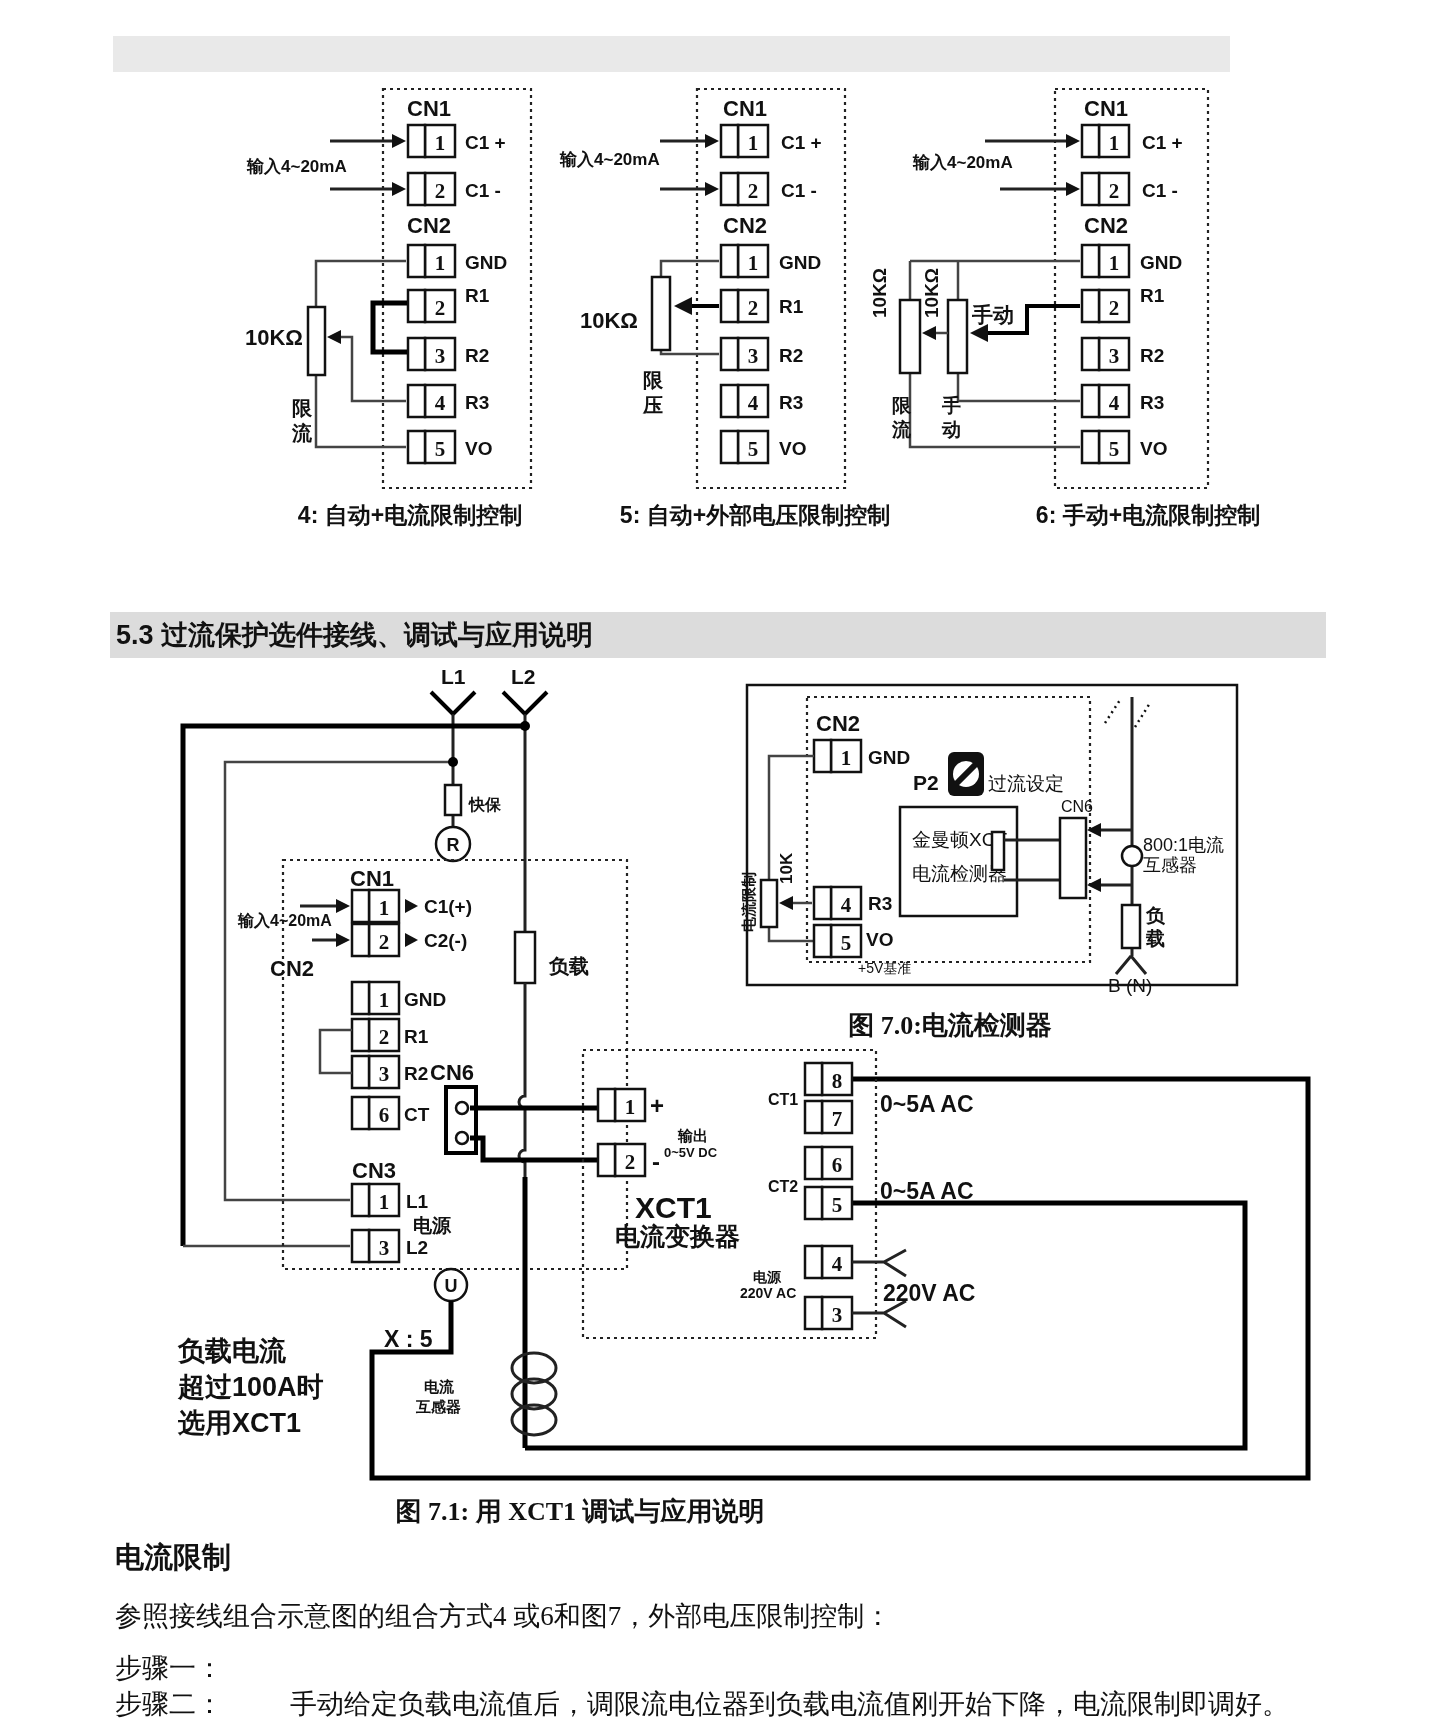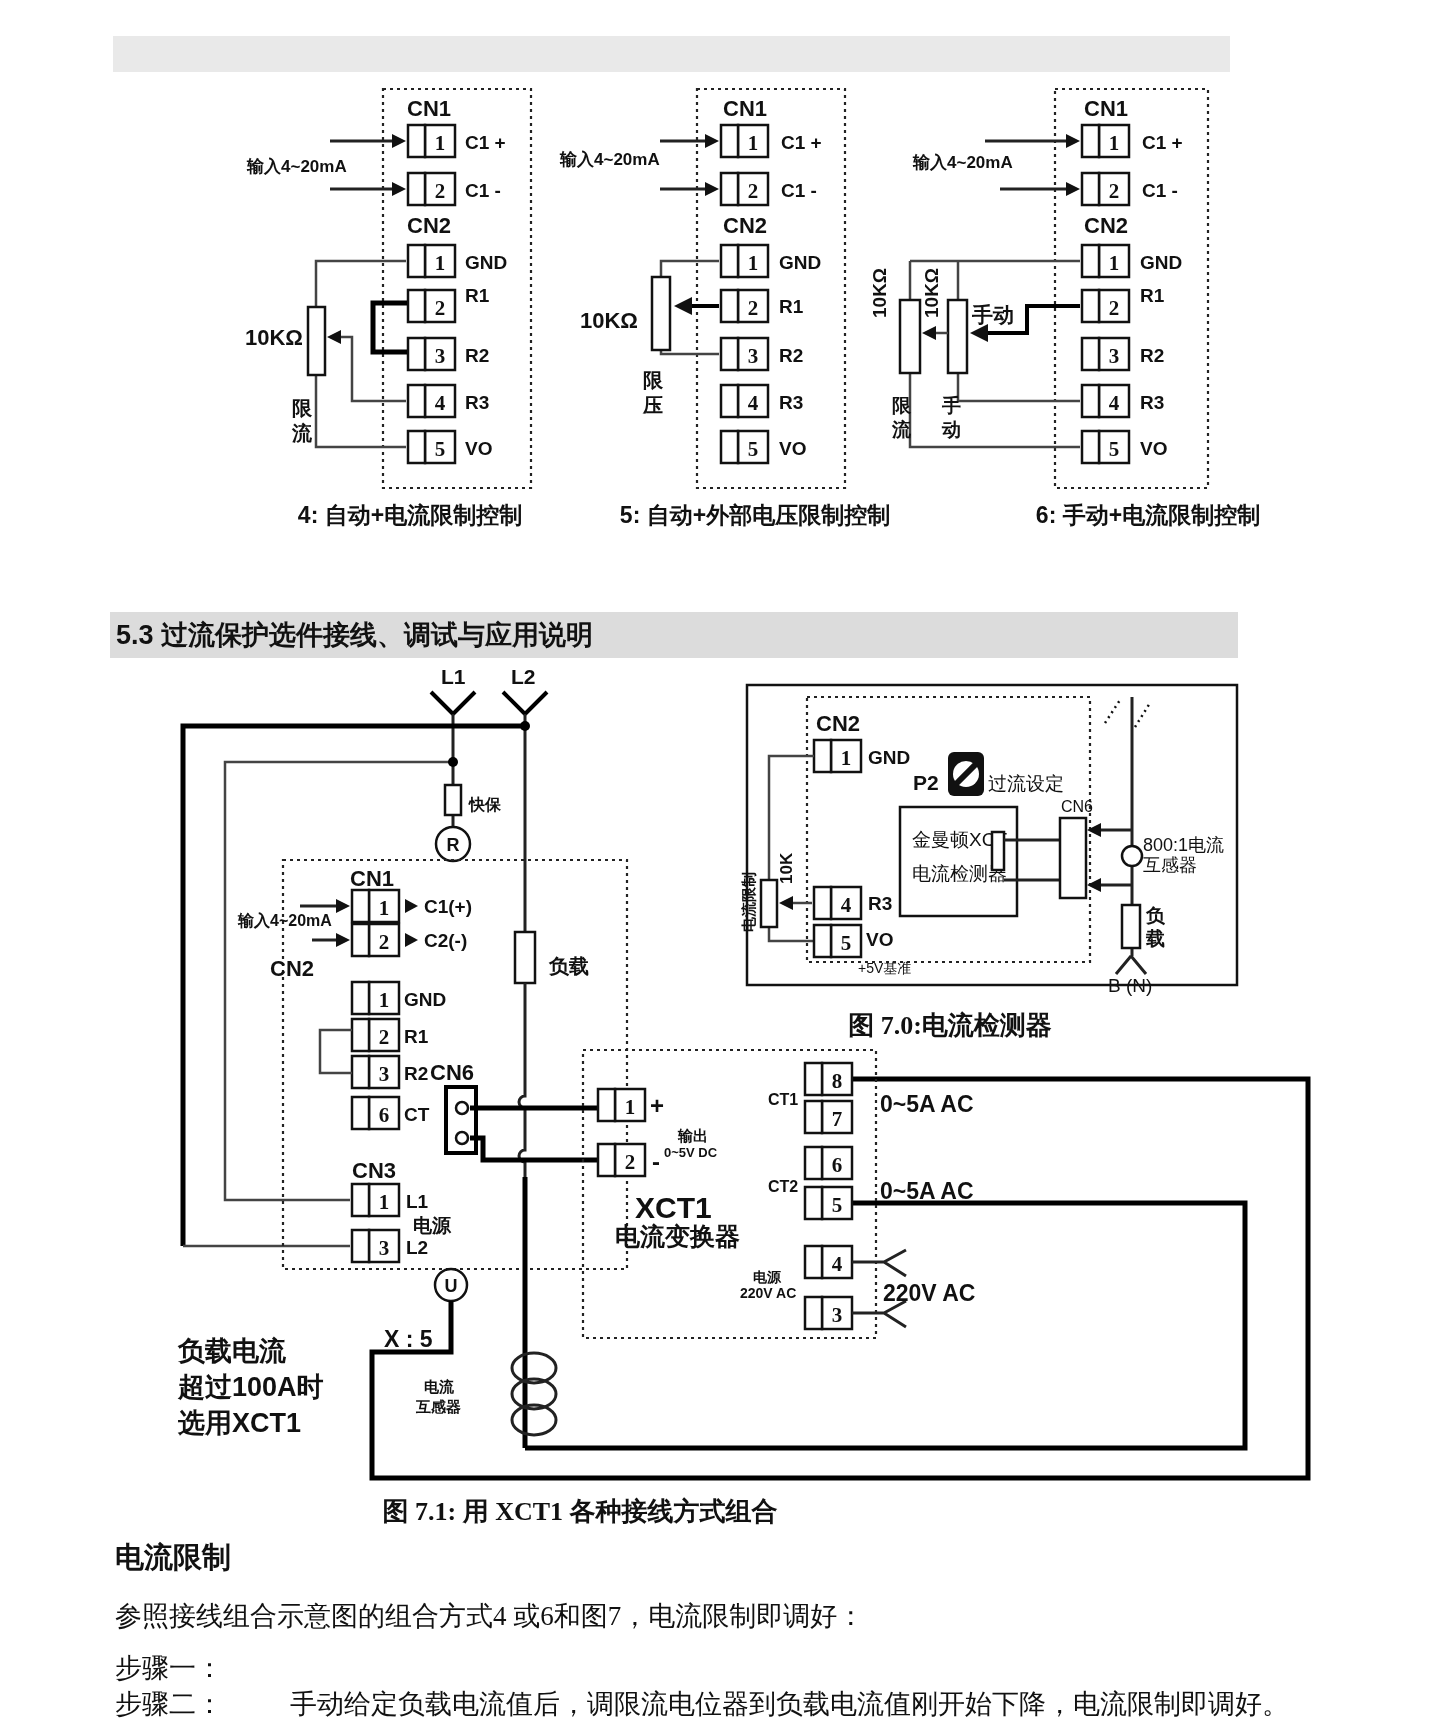--- a/index.html
+++ b/index.html
@@ -1,19 +1,19 @@
 <!DOCTYPE html>
 <html><head>
 <meta charset="utf-8">
 <style>
   html,body{margin:0;padding:0;background:#fff;}
   #page{position:relative;width:1432px;height:1720px;background:#fff;overflow:hidden;
         font-family:"Liberation Sans",sans-serif;color:#111;}
   .band{position:absolute;background:#e9e9e9;}
-  .secbar{position:absolute;left:110px;top:612px;width:1128px;height:46px;background:#dcdcdc;
+  .secbar{position:absolute;left:110px;top:612px;width:1216px;height:46px;background:#dcdcdc;
           font-weight:bold;font-size:27px;line-height:46px;padding-left:6px;box-sizing:border-box;
           font-family:"Liberation Sans",sans-serif;}
   .cap{position:absolute;text-align:center;font-family:"Liberation Serif",serif;}
   .figcap{font-weight:bold;}
   .h2{position:absolute;font-weight:bold;font-size:29px;font-family:"Liberation Sans",sans-serif;}
   .body-line{position:absolute;font-size:27px;font-family:"Liberation Serif",serif;white-space:nowrap;}
   .steprow{position:absolute;display:flex;font-size:27px;font-family:"Liberation Serif",serif;white-space:nowrap;}
   .steprow .lab{width:175px;}
   svg{position:absolute;left:0;top:0;}
   svg text{font-family:"Liberation Sans",sans-serif;fill:#111;}
@@ -36,24 +36,24 @@
 
 <div id="page">
 
   <div class="band" style="left:113px;top:36px;width:1117px;height:36px;"></div>
 
 
   <div class="secbar">5.3 过流保护选件接线、调试与应用说明</div>
 
   <div class="cap figcap" style="left:780px;top:1008px;width:340px;font-size:26px;">图 7.0:电流检测器</div>
 
-  <div class="cap figcap" style="left:250px;top:1494px;width:660px;font-size:26px;">图 7.1: 用 XCT1 各种接线方式组合</div>
+  <div class="cap figcap" style="left:250px;top:1494px;width:660px;font-size:26px;">图 7.1: 用 XCT1 调试与应用说明</div>
 
   <div class="h2" style="left:115px;top:1538px;">电流限制</div>
-  <div class="body-line" style="left:115px;top:1598px;">参照接线组合示意图的组合方式4 或6和图7，电流限制即调好：</div>
+  <div class="body-line" style="left:115px;top:1598px;">参照接线组合示意图的组合方式4 或6和图7，外部电压限制控制：</div>
   <div class="steprow" style="left:115px;top:1650px;">
     <span class="lab">步骤一：</span>
   </div>
   <div class="steprow" style="left:115px;top:1686px;">
     <span class="lab">步骤二：</span>
     <span>手动给定负载电流值后，调限流电位器到负载电流值刚开始下降，电流限制即调好。</span>
   </div>
 
   <svg width="1432" height="1720" viewBox="0 0 1432 1720">
 

